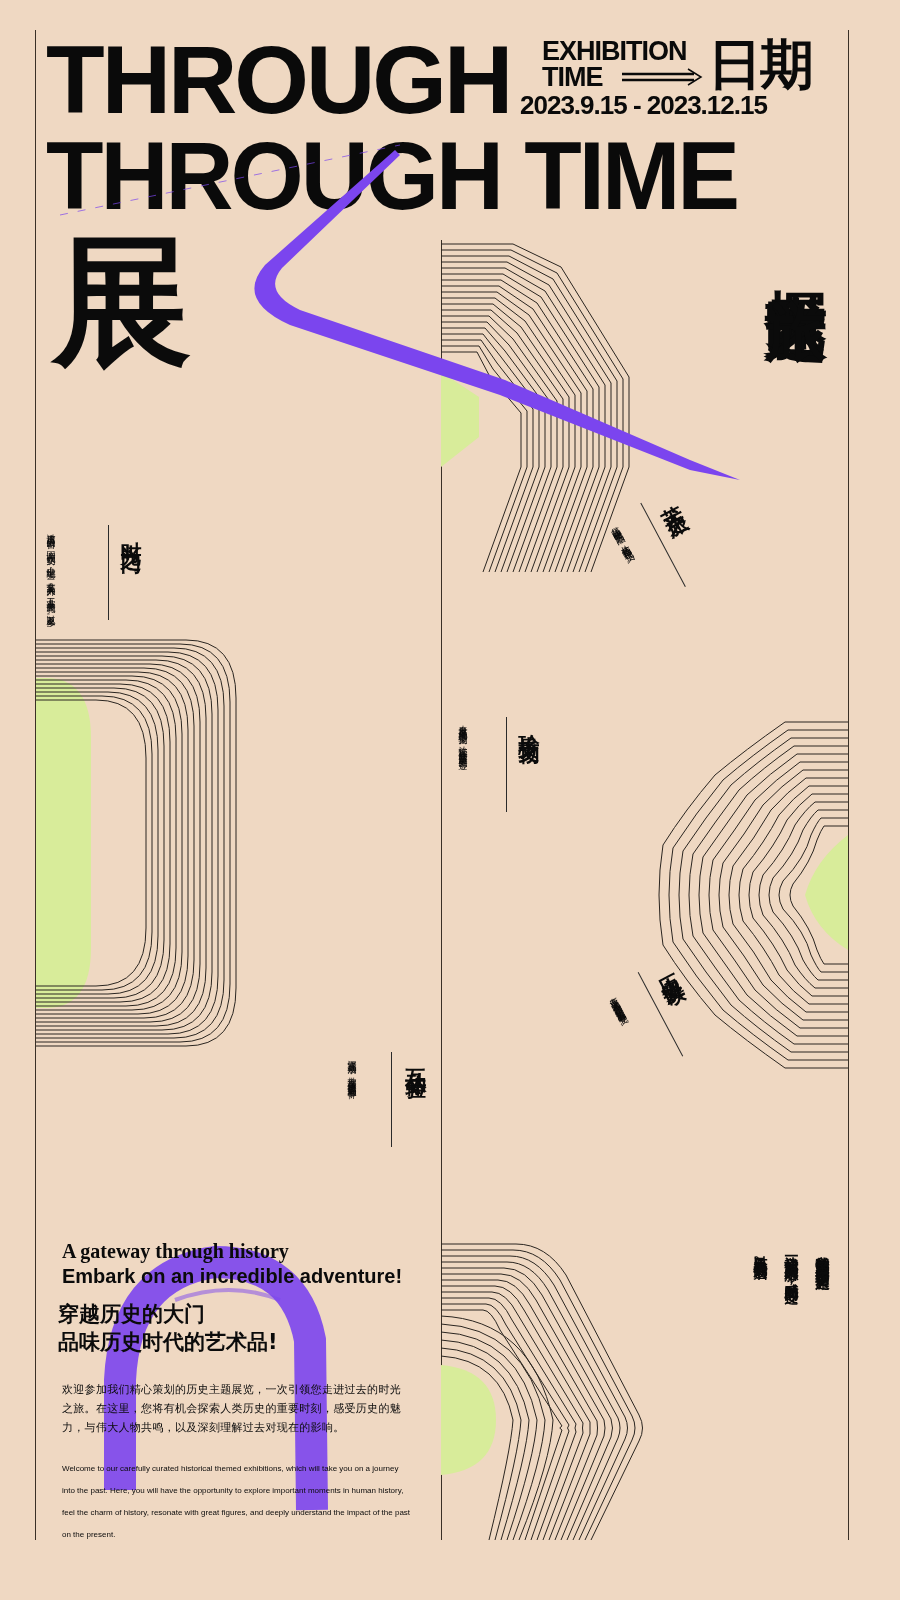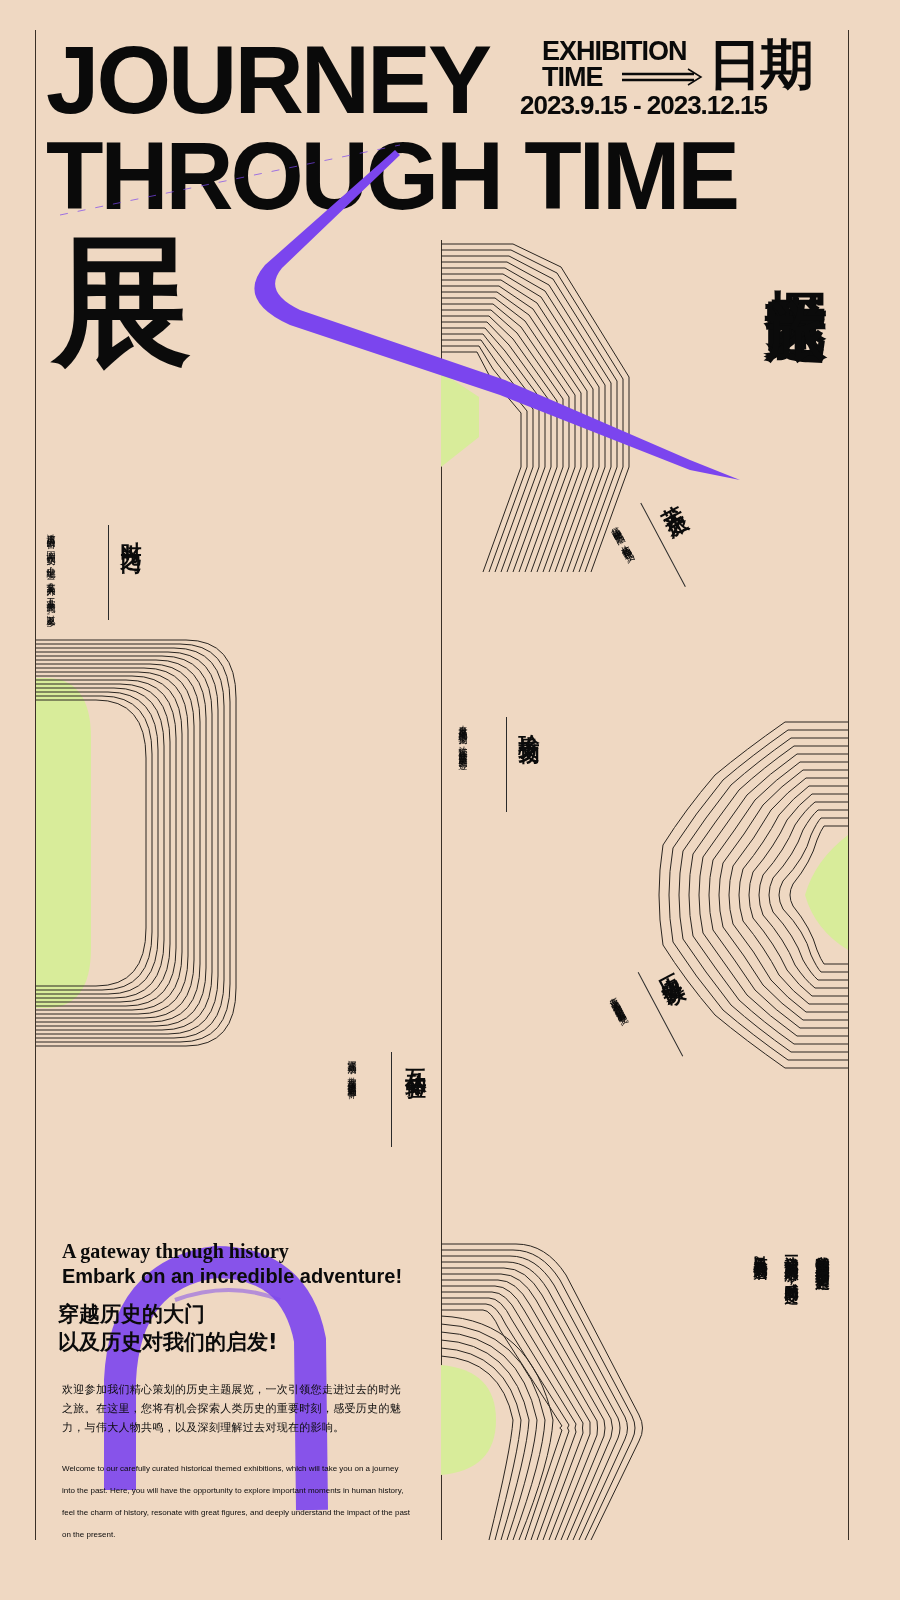--- a/index.html
+++ b/index.html
@@ -14,21 +14,21 @@
   .sep { position:absolute; width:1px; background:#2a2a2a; }
   svg { position:absolute; overflow:visible; }
 </style>
 </head>
 <body>
 
 <div class="vline" style="left:35px;top:30px;height:1510px;"></div>
 <div class="vline" style="left:441px;top:240px;height:1300px;"></div>
 <div class="vline" style="left:848px;top:30px;height:1510px;"></div>
 
-<div class="title-big" style="top:32px;font-size:96px;transform:scaleX(1.0);">JOURNEY</div>
+<div class="title-big" style="top:32px;font-size:96px;transform:scaleX(1.0);">THROUGH</div>
 <div class="title-big" style="top:128px;font-size:96px;transform:scaleX(0.98);">THROUGH TIME</div>
 
 <div class="exhibit" style="left:542px;top:38px;font-size:27px;letter-spacing:-1px;">EXHIBITION</div>
 <div class="exhibit" style="left:542px;top:64px;font-size:27px;letter-spacing:-1px;">TIME</div>
 <svg style="left:622px;top:68px;" width="82" height="18" viewBox="0 0 82 18">
   <line x1="0" y1="6" x2="72" y2="6" stroke="#0a0a0a" stroke-width="2.5"></line>
   <line x1="0" y1="12" x2="72" y2="12" stroke="#0a0a0a" stroke-width="2.5"></line>
   <polyline points="66,1 79,9 66,17" fill="none" stroke="#0a0a0a" stroke-width="1.5"></polyline>
 </svg>
 <div class="exhibit" style="left:708px;top:38px;font-size:54px;font-family:'DejaVu Sans',sans-serif;letter-spacing:-2px;">日期</div>
@@ -158,19 +158,19 @@
   <div class="vt sec-body" style="left:20px;top:18px;height:92px;">专业历史学者将为您解读历史背后的故事和意义。</div>
 </div>
 
 <div class="vt sec-title" style="left:402px;top:1052px;">互动体验</div>
 <div class="sep" style="left:391px;top:1052px;height:95px;"></div>
 <div class="vt sec-body" style="left:345px;top:1053px;height:92px;">沉浸式互动展示，带您亲身体验过去的场景和事件。</div>
 
 <div class="abs" style="left:62px;top:1240px;font-family:Liberation Serif, serif;font-weight:700;font-size:20px;">A gateway through history</div>
 <div class="abs" style="left:62px;top:1265px;font-family:'Liberation Sans',sans-serif;font-weight:700;font-size:20px;">Embark on an incredible adventure!</div>
 <div class="abs" style="left:58px;top:1300px;font-weight:700;font-size:21px;">穿越历史的大门</div>
-<div class="abs" style="left:58px;top:1328px;font-weight:700;font-size:21px;">以及历史对我们的启发!</div>
+<div class="abs" style="left:58px;top:1328px;font-weight:700;font-size:21px;">品味历史时代的艺术品!</div>
 <div class="abs" style="left:62px;top:1380px;width:350px;font-size:11px;line-height:19px;letter-spacing:0.3px;">欢迎参加我们精心策划的历史主题展览，一次引领您走进过去的时光之旅。在这里，您将有机会探索人类历史的重要时刻，感受历史的魅力，与伟大人物共鸣，以及深刻理解过去对现在的影响。</div>
 <div class="abs" style="left:62px;top:1458px;width:350px;font-family:'Liberation Sans',sans-serif;font-size:8px;line-height:22px;">Welcome to our carefully curated historical themed exhibitions, which will take you on a journey into the past. Here, you will have the opportunity to explore important moments in human history, feel the charm of history, resonate with great figures, and deeply understand the impact of the past on the present.</div>
 
 <div class="vt" style="left:814px;top:1245px;font-size:14px;font-weight:700;letter-spacing:1px;line-height:18px;">我们邀请您和家人朋友一同参加这场历史之旅，</div>
 <div class="vt" style="left:783px;top:1245px;font-size:14px;font-weight:700;letter-spacing:1px;line-height:18px;">让我们一起深入历史的脉络，感受时间的变迁，</div>
 <div class="vt" style="left:752px;top:1245px;font-size:14px;font-weight:700;letter-spacing:1px;line-height:18px;">以及历史对我们的启发。</div>
 
 </body></html>

